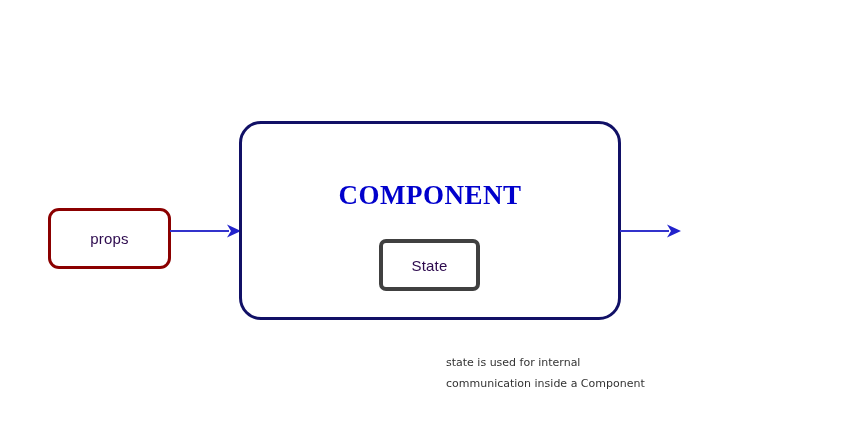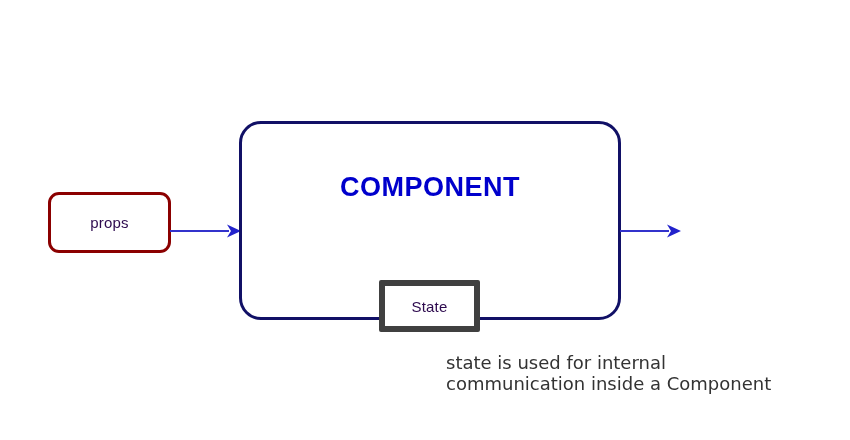--- a/index.html
+++ b/index.html
@@ -21,44 +21,43 @@
     position: absolute;
     box-sizing: border-box;
     background: #ffffff;
     display: flex;
     align-items: center;
     justify-content: center;
   }
 
   .box-props {
     left: 48px;
-    top: 192px;
+    top: 208px;
     width: 123px;
     height: 61px;
     border: 3px solid #8b0000;
     border-radius: 11px;
   }
 
   .box-dom {
     left: 679px;
     top: 200px;
     width: 122px;
     height: 61px;
     border: 3px solid #8b0000;
     border-radius: 11px;
   }
 
   .box-state {
     left: 379px;
     top: 239px;
     width: 101px;
     height: 52px;
-    border: 6px solid #404040;
-    border-radius: 2px;
-    margin-top: 41px;
+    border: 4px solid #404040;
+    border-radius: 7px;
   }
 
   .box-component {
     left: 239px;
     top: 121px;
     width: 382px;
     height: 199px;
     border: 3px solid #111066;
     border-radius: 22px;
     display: block;
@@ -70,28 +69,29 @@
     color: #2d0a4e;
     letter-spacing: 0.2px;
     line-height: 1;
     white-space: nowrap;
   }
 
   .component-title {
     position: absolute;
     left: 0;
     right: 0;
-    top: 50px;
+    top: 58px;
     text-align: center;
     font-size: 27px;
     font-weight: bold;
     color: #0000cc;
     letter-spacing: 0.5px;
     line-height: 1;
     white-space: nowrap;
+    font-family: Liberation Serif, serif;
   }
 
   
   .arrow {
     position: absolute;
   }
 
   .arrow-props-component {
     left: 169px;
     top: 221px;
@@ -105,21 +105,21 @@
     width: 62px;
     height: 20px;
   }
 
   
   .caption {
     position: absolute;
     left: 446px;
     top: 352px;
     font-family: "DejaVu Sans", sans-serif;
-    font-size: 18px;
+    font-size: 11px;
     line-height: 21px;
     color: #333333;
     white-space: pre-line;
   }
 </style>
 </head>
 <body>
 
 <div id="canvas">
 

